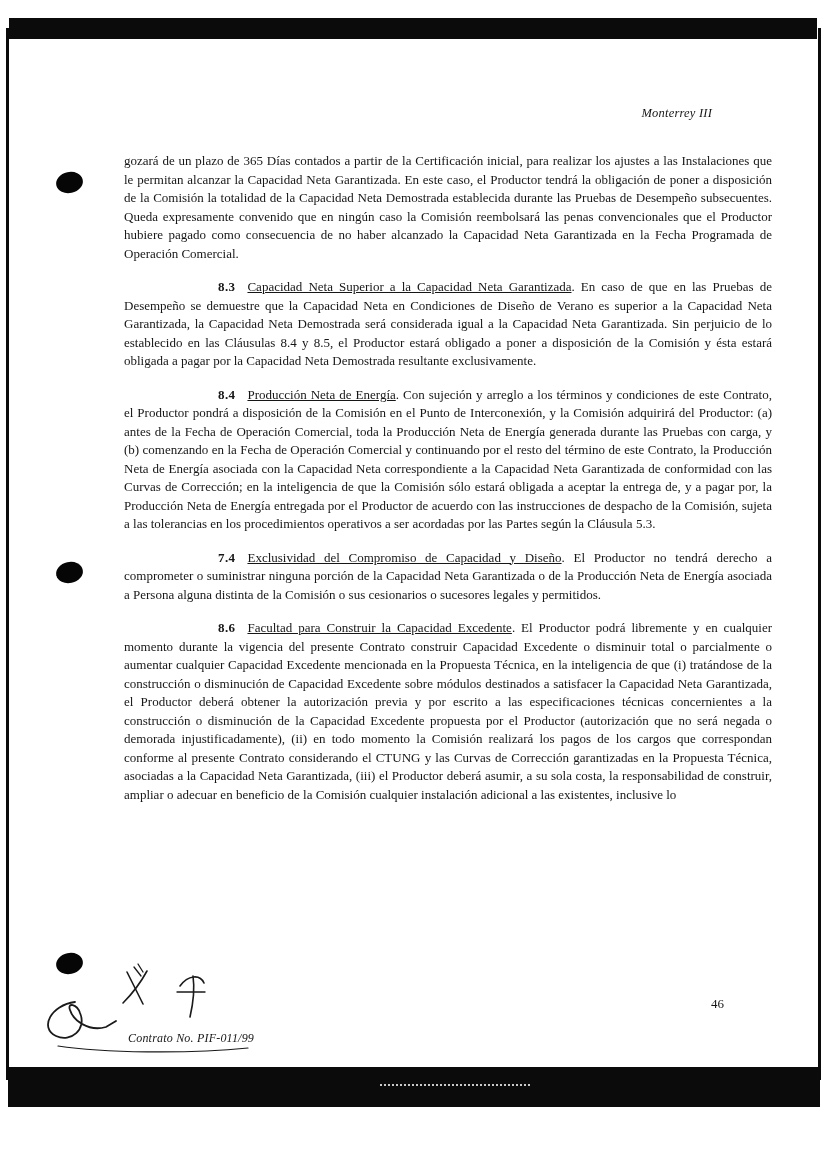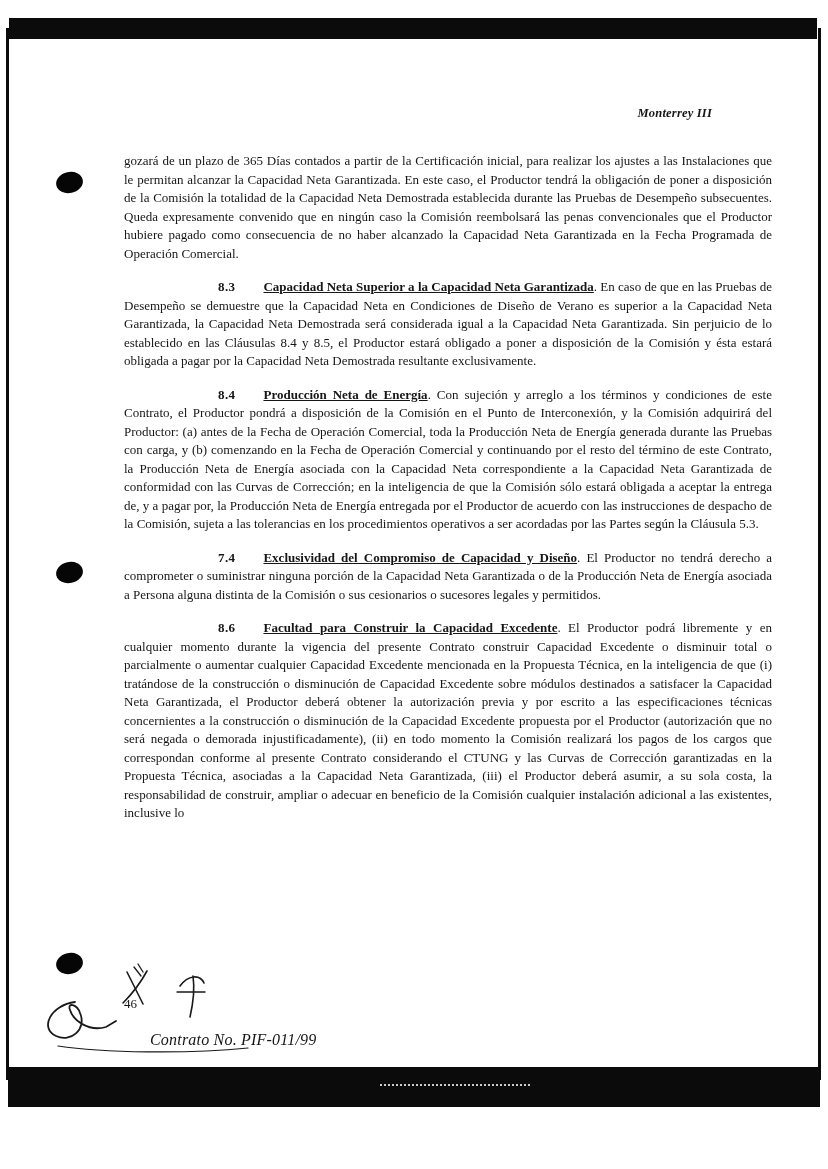--- a/index.html
+++ b/index.html
@@ -24,38 +24,38 @@
   .punch {
     position: absolute; background: #060606;
     width: 27px; height: 21px; border-radius: 50%;
     transform: rotate(-12deg);
   }
   .punch1 { left: 56px; top: 172px; }
   .punch2 { left: 56px; top: 562px; }
   .punch3 { left: 56px; top: 953px; }
   .header-right {
     position: absolute; top: 106px; right: 116px;
-    font-style: italic; font-weight: bold; font-size: 12.5px;
+    font-style: italic; font-weight: normal; font-size: 12.5px;
     letter-spacing: 0.2px;
   }
   .content {
     position: absolute; left: 124px; top: 152px; width: 648px;
     font-size: 13px; line-height: 18.5px; text-align: justify;
   }
   .content p { margin: 0 0 15px 0; }
   .sec { text-indent: 94px; }
-  .sec-num { font-weight: bold; margin-right: 28px; letter-spacing: 0.4px; }
-  .sec-title { font-weight: bold; text-decoration: underline; }
+  .sec-num { font-weight: bold; margin-right: 12px; letter-spacing: 0.4px; }
+  .sec-title { font-weight: normal; text-decoration: underline; }
   .pagenum {
     position: absolute; top: 996px; left: 124px; width: 600px;
-    text-align: left; font-size: 13px;
+    text-align: right; font-size: 13px;
   }
   .footer-note {
     position: absolute; left: 128px; top: 1031px;
-    font-style: italic; font-size: 16px; letter-spacing: 0.2px; margin-left: 22px;
+    font-style: italic; font-size: 12px; letter-spacing: 0.2px;
   }
   .sig { position: absolute; left: 30px; top: 962px; }
   .sig path { stroke: #1a1a1a; fill: none; stroke-linecap: round; }
 </style>
 </head>
 <body>
 
 <div class="scan-bar bar-top"></div>
 <div class="scan-bar edge-left"></div>
 <div class="scan-bar edge-right"></div>

